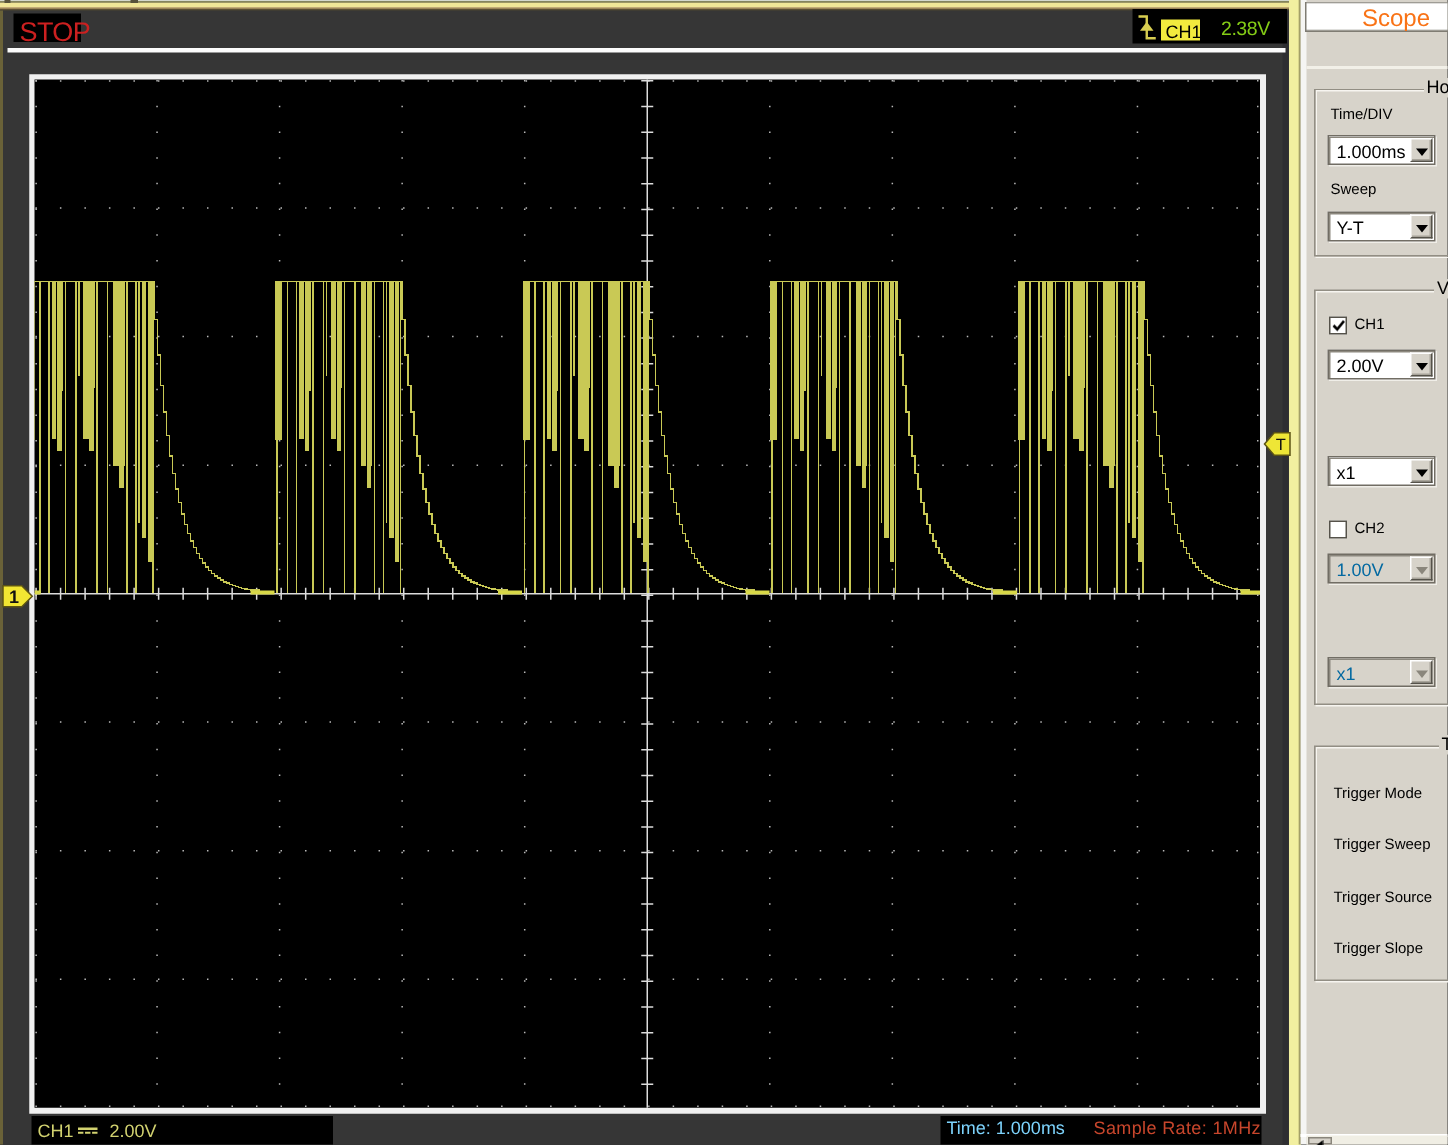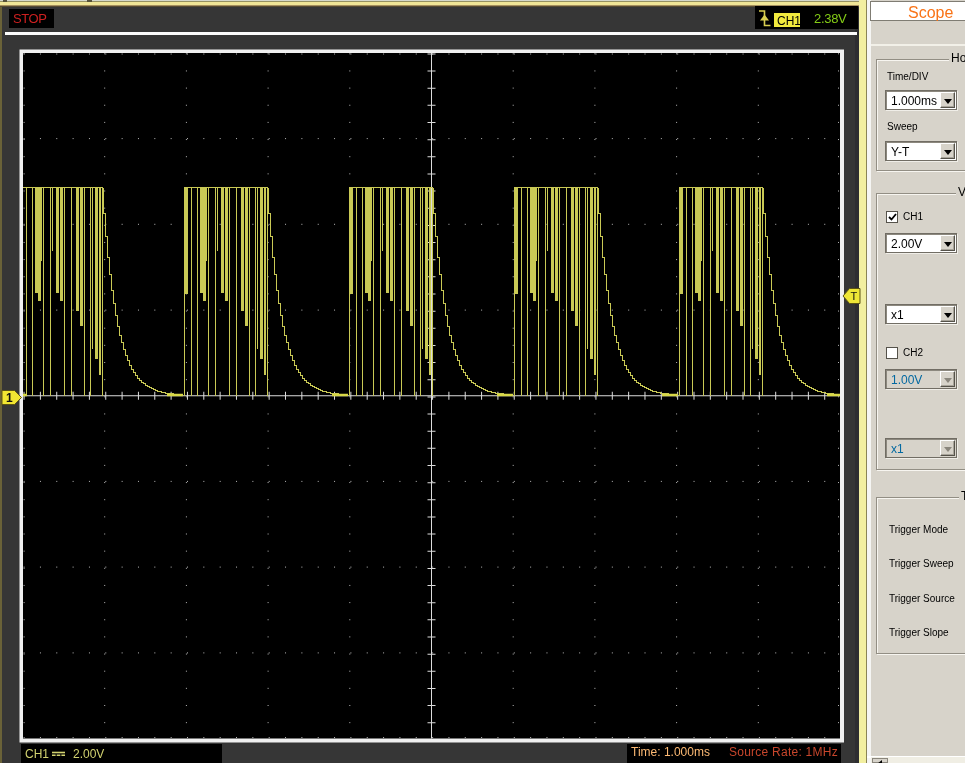--- a/index.html
+++ b/index.html
@@ -29,34 +29,34 @@
 <div class="abs" style="left:3px;top:0;width:4px;height:2px;background:#55513a"></div>
 <div class="abs" style="left:87px;top:0;width:5px;height:2px;background:#55513a"></div>
 <div class="abs" style="left:0;top:7px;width:2px;height:756px;background:#6a6238"></div>
 <div class="abs" style="left:855px;top:7px;width:4px;height:756px;background:#2e2e31"></div>
 
 <div class="abs" style="left:859px;top:0;width:8px;height:763px;background:#f2efa0;border-right:1px solid #8a8455"></div>
 <div class="abs" style="left:867px;top:0;width:5px;height:763px;background:#f5f5f3"></div>
 <div class="abs" style="left:871px;top:0;width:94px;height:763px;background:#d7d3ca"></div>
 
 <div class="abs" style="left:9px;top:9px;width:45px;height:19px;background:#000"></div>
-<div class="abs" style="left:13px;top:11px;font-size:13px;letter-spacing:-0.4px;color:#cc2020">STOP</div>
+<div class="abs" style="left:13px;top:11px;font-size:18px;letter-spacing:-0.4px;color:#cc2020">STOP</div>
 <div class="abs" style="left:5px;top:32px;width:852px;height:3px;background:#fcfcfc"></div>
 
 <div class="abs" style="left:755px;top:6px;width:103px;height:23px;background:#000"></div>
 <div class="abs" style="left:774px;top:13px;width:26px;height:14px;background:#f2ea3e"></div>
 <div class="abs" style="left:777px;top:14px;font-size:12px;color:#000">CH1</div>
 <div class="abs" style="left:814px;top:11px;font-size:13px;color:#84cc16;letter-spacing:-0.3px">2.38V</div>
 
 <div class="abs" style="left:21px;top:744px;width:201px;height:19px;background:#000"></div>
 <div class="abs" style="left:25px;top:747px;font-size:12px;color:#d2d270">CH1</div>
 <div class="abs" style="left:73px;top:747px;font-size:12px;color:#d2d270">2.00V</div>
 <div class="abs" style="left:627px;top:744px;width:214px;height:19px;background:#000"></div>
-<div class="abs" style="left:631px;top:745px;font-size:12px;color:#fdba74">Time: 1.000ms</div>
-<div class="abs" style="left:729px;top:745px;font-size:12px;letter-spacing:0.25px;color:#c8462c">Source Rate: 1MHz</div>
+<div class="abs" style="left:631px;top:745px;font-size:12px;color:#7dd3fc">Time: 1.000ms</div>
+<div class="abs" style="left:729px;top:745px;font-size:12px;letter-spacing:0.25px;color:#c8462c">Sample Rate: 1MHz</div>
 
 <svg class="abs" style="left:0;top:0" width="862" height="763" viewBox="0 0 862 763">
  <rect x="19.5" y="49.5" width="824.5" height="693" fill="#f0f0f0"></rect>
  <rect x="23" y="53" width="817" height="685.5" fill="#000"></rect>
  <clipPath id="disp">
       <rect x="23" y="53" width="817" height="685.5"></rect>
     </clipPath>
  <g stroke="#b8b8b8" stroke-width="1" fill="none">
   <path d="M104.7,53.3V738.5M186.4,53.3V738.5M268.1,53.3V738.5M349.8,53.3V738.5M513.2,53.3V738.5M594.9,53.3V738.5M676.6,53.3V738.5M758.3,53.3V738.5" stroke-dasharray="1,16.15"></path>
   <path d="M23.6,138.6H840M23.6,224.3H840M23.6,310.1H840M23.6,481.4H840M23.6,567.1H840M23.6,652.9H840" stroke-dasharray="1,15.34"></path>

